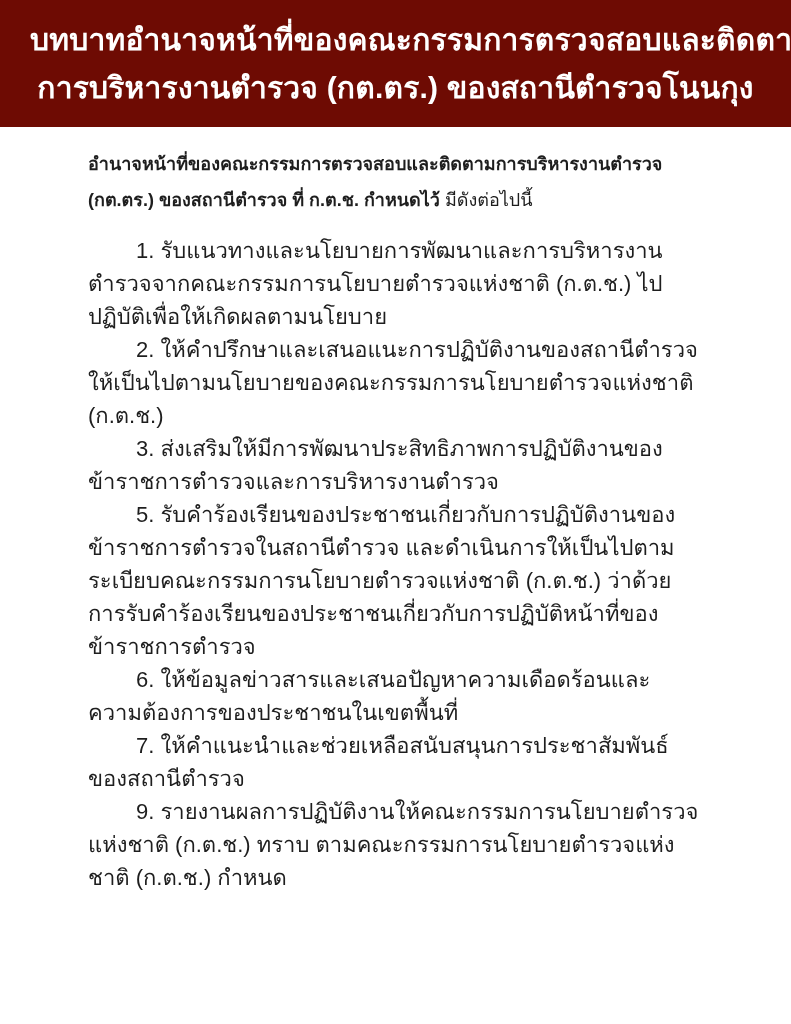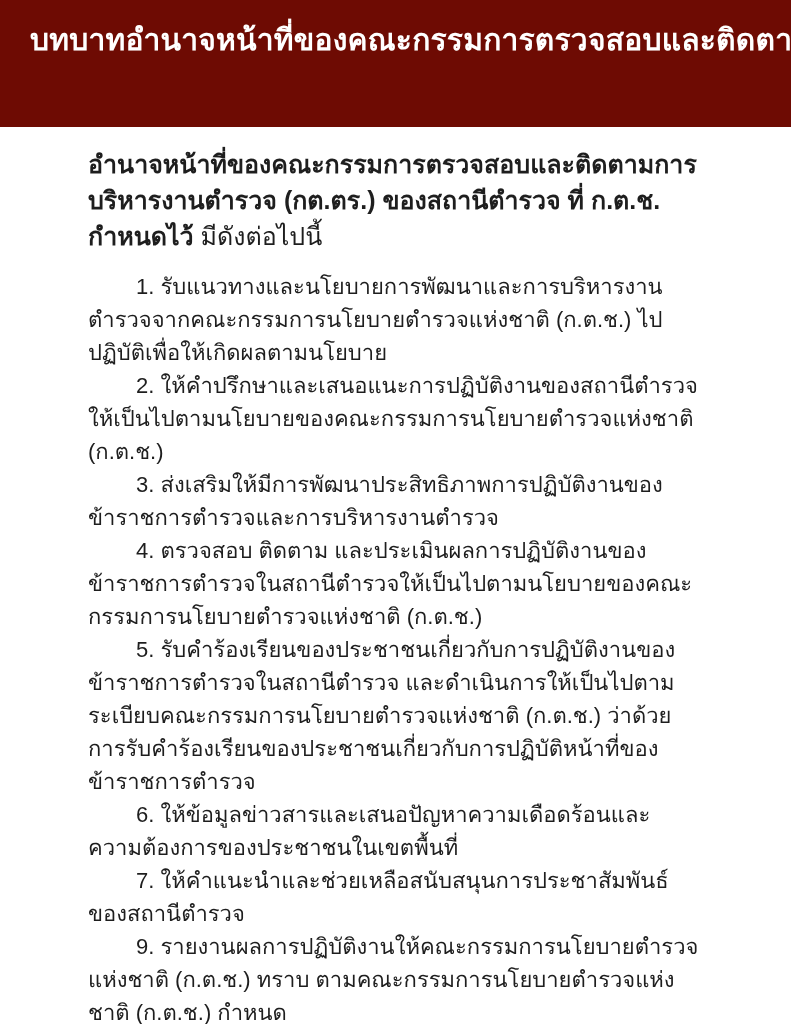--- a/index.html
+++ b/index.html
@@ -28,21 +28,21 @@
     font-weight: bold;
     line-height: 48px;
     letter-spacing: 0.2px;
     white-space: nowrap;
   }
   .content {
     padding: 19px 88px 40px 88px;
     color: #1E1E1E;
   }
   .intro {
-    font-size: 25px;
+    font-size: 18px;
     line-height: 36px;
     margin-bottom: 16px;
     overflow-wrap: break-word;
   }
   .intro .intro-bold { font-weight: bold; }
   .intro .intro-regular { font-weight: normal; }
   .duties { list-style: none; }
   .duty {
     font-size: 22px;
     line-height: 33px;
@@ -50,31 +50,31 @@
     overflow-wrap: break-word;
   }
 </style>
 </head>
 <body>
 
 <div class="page">
 
   <header class="banner" style="background: rgb(110, 11, 3); color: rgb(255, 255, 255);">
     <div class="banner-line">บทบาทอำนาจหน้าที่ของคณะกรรมการตรวจสอบและติดตาม</div>
+    <div class="banner-line">การบริหารงานตำรวจ (กต.ตร.) ของสถานีตำรวจโนนกุง</div>
   </header>
 
   <main class="content" style="color: rgb(30, 30, 30);">
 
     <p class="intro"><span class="intro-bold">อำนาจหน้าที่ของคณะกรรมการตรวจสอบและติดตามการบริหารงานตำรวจ (กต.ตร.) ของสถานีตำรวจ ที่ ก.ต.ช. กำหนดไว้</span><span class="intro-regular"> มีดังต่อไปนี้</span></p>
 
     <ol class="duties">
       <li class="duty">1. รับแนวทางและนโยบายการพัฒนาและการบริหารงานตำรวจจากคณะกรรมการนโยบายตำรวจแห่งชาติ (ก.ต.ช.) ไปปฏิบัติเพื่อให้เกิดผลตามนโยบาย</li>
       <li class="duty">2. ให้คำปรึกษาและเสนอแนะการปฏิบัติงานของสถานีตำรวจให้เป็นไปตามนโยบายของคณะกรรมการนโยบายตำรวจแห่งชาติ (ก.ต.ช.)</li>
       <li class="duty">3. ส่งเสริมให้มีการพัฒนาประสิทธิภาพการปฏิบัติงานของข้าราชการตำรวจและการบริหารงานตำรวจ</li>
-      <li class="duty">4. ตรวจสอบ ติดตาม และประเมินผลการปฏิบัติงานของข้าราชการตำรวจในสถานีตำรวจให้เป็นไปตามนโยบายของคณะกรรมการนโยบายตำรวจแห่งชาติ (ก.ต.ช.)</li>
       <li class="duty">5. รับคำร้องเรียนของประชาชนเกี่ยวกับการปฏิบัติงานของข้าราชการตำรวจในสถานีตำรวจ และดำเนินการให้เป็นไปตามระเบียบคณะกรรมการนโยบายตำรวจแห่งชาติ (ก.ต.ช.) ว่าด้วยการรับคำร้องเรียนของประชาชนเกี่ยวกับการปฏิบัติหน้าที่ของข้าราชการตำรวจ</li>
       <li class="duty">6. ให้ข้อมูลข่าวสารและเสนอปัญหาความเดือดร้อนและความต้องการของประชาชนในเขตพื้นที่</li>
       <li class="duty">7. ให้คำแนะนำและช่วยเหลือสนับสนุนการประชาสัมพันธ์ของสถานีตำรวจ</li>
       <li class="duty">9. รายงานผลการปฏิบัติงานให้คณะกรรมการนโยบายตำรวจแห่งชาติ (ก.ต.ช.) ทราบ ตามคณะกรรมการนโยบายตำรวจแห่งชาติ (ก.ต.ช.) กำหนด</li>
 
     </ol>
 
   </main>
 
 </div>

